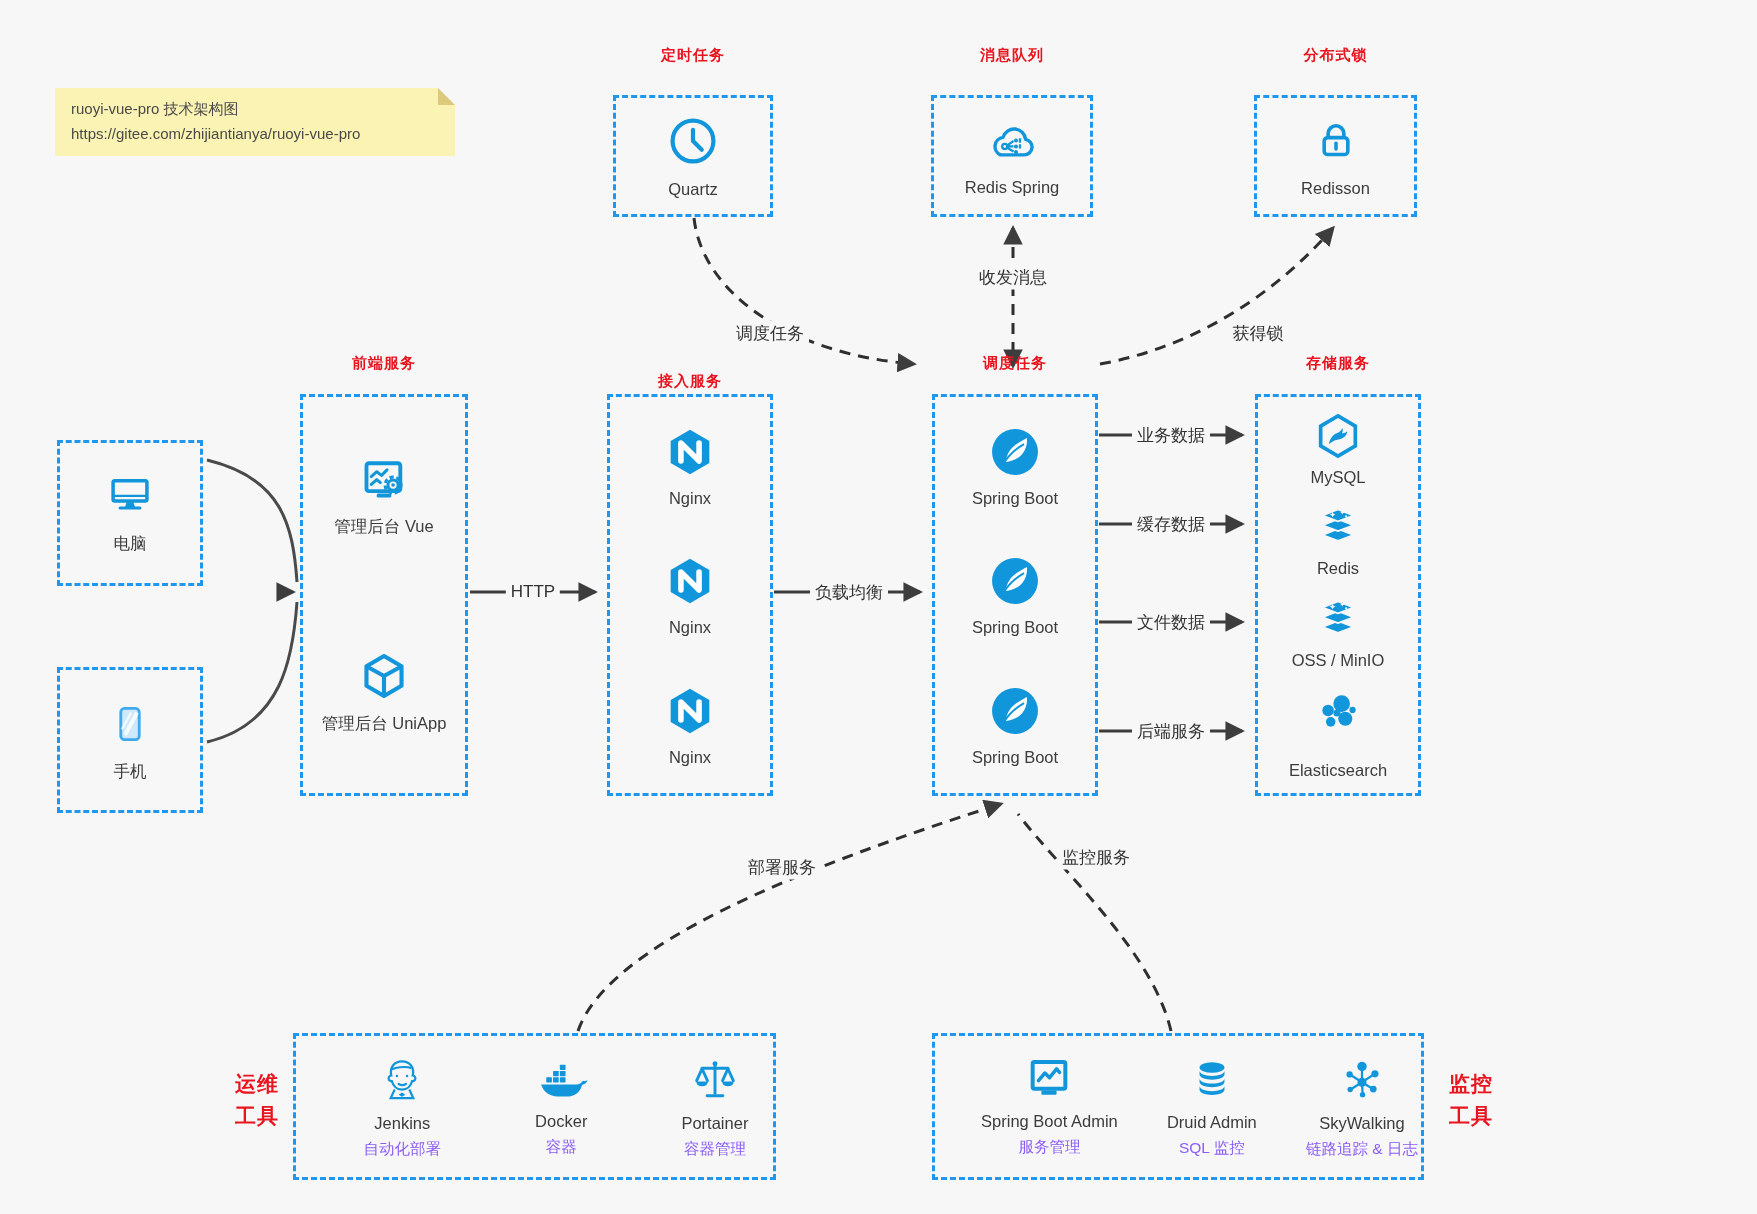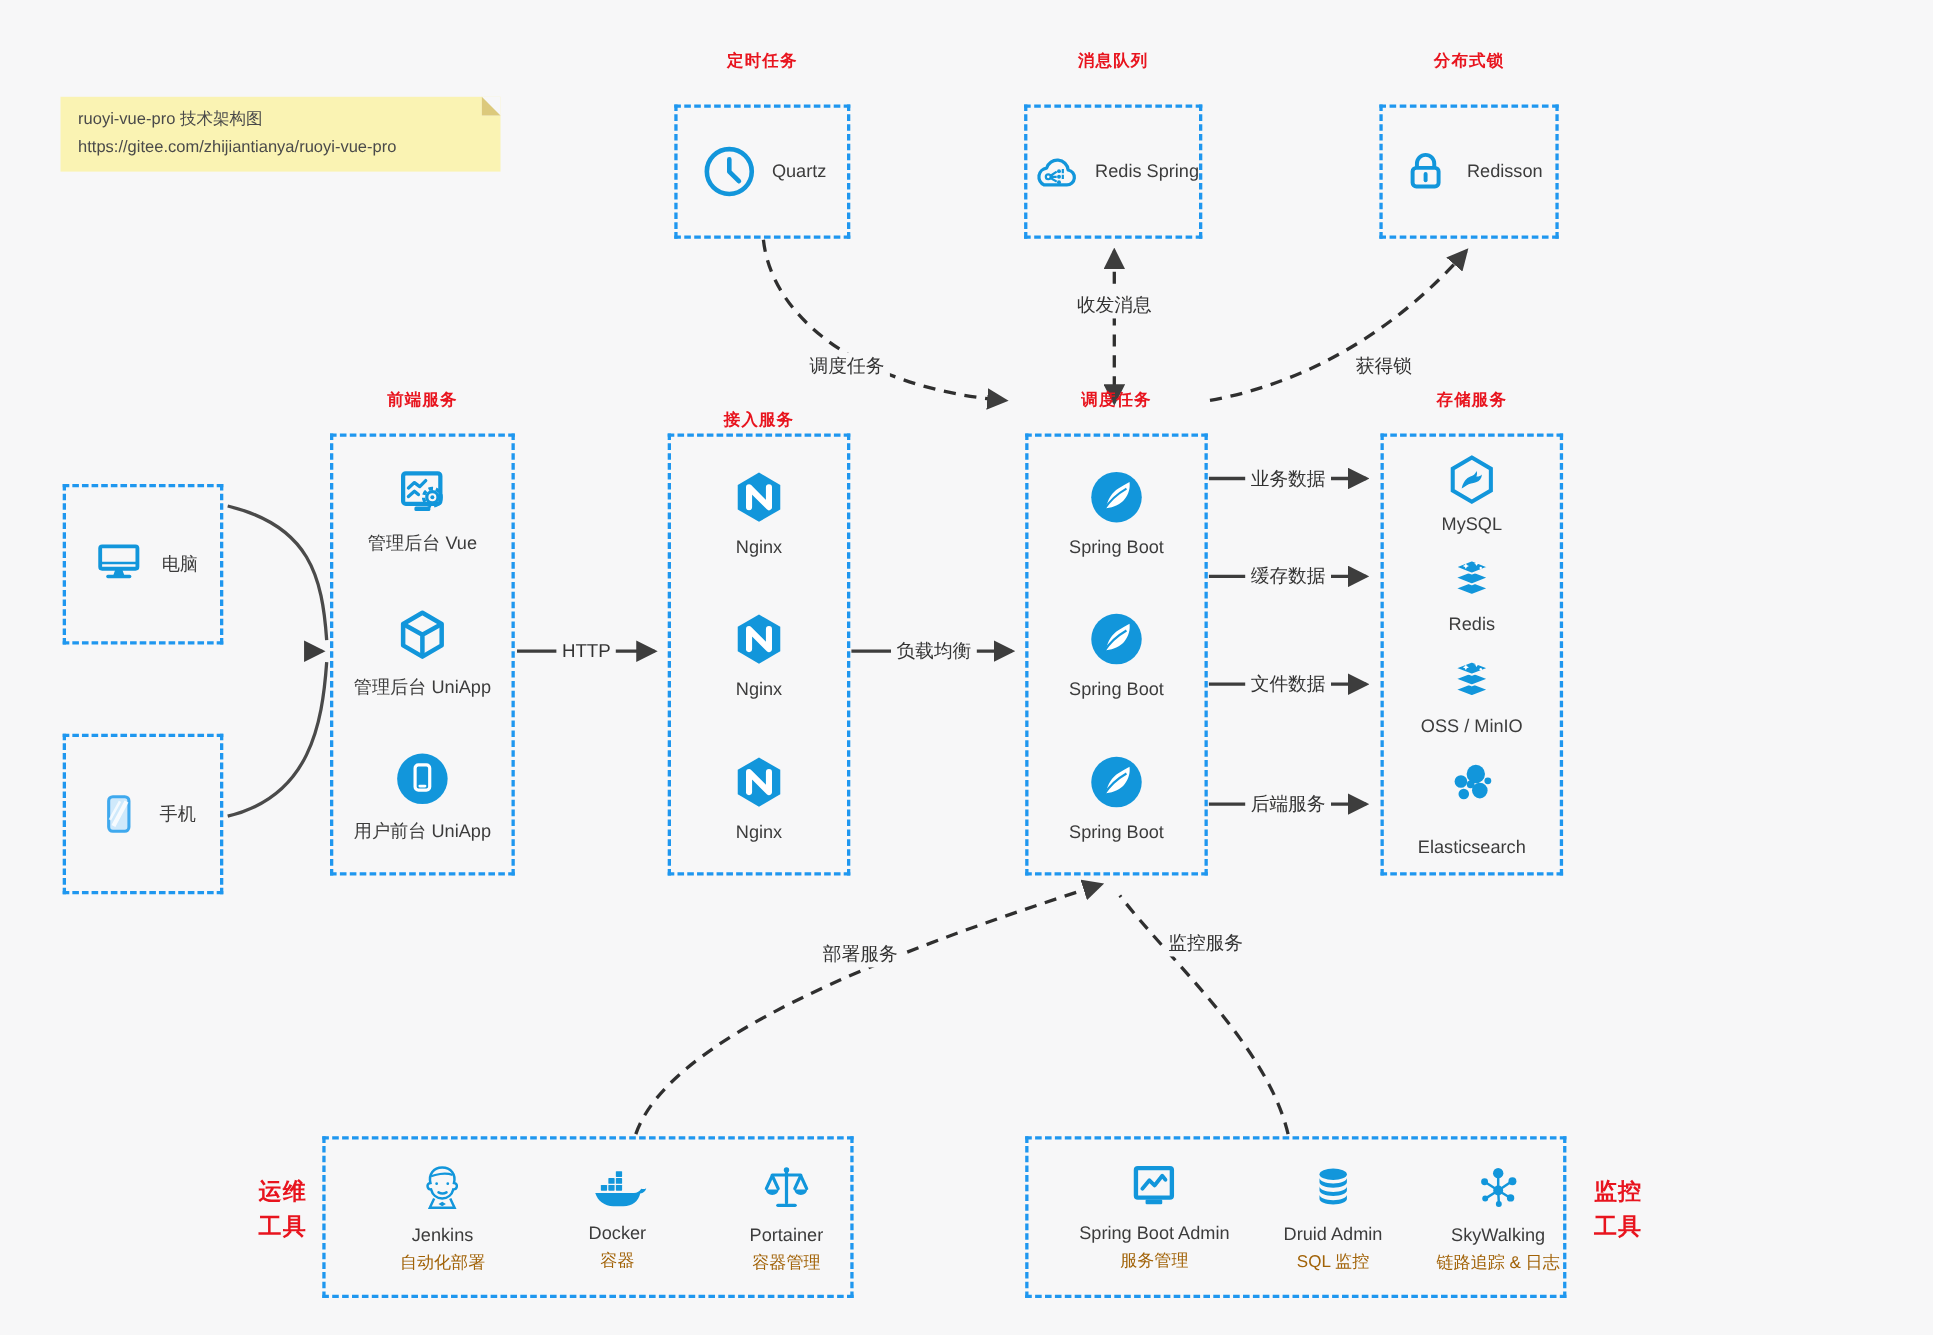--- a/index.html
+++ b/index.html
@@ -1,37 +1,37 @@
 <!DOCTYPE html>
 <html><head>
 <meta charset="utf-8">
 <style>
   html,body{margin:0;padding:0;background:#f7f7f8;}
   .canvas{position:relative;width:1757px;height:1214px;background:#f7f7f8;
           font-family:"Liberation Sans","DejaVu Sans",sans-serif;overflow:hidden;}
   svg.overlay{position:absolute;left:0;top:0;z-index:1;}
   .dash{position:absolute;border:3px dashed #1f97ef;box-sizing:border-box;z-index:2;}
-  .card{display:flex;flex-direction:row;align-items:center;justify-content:center;gap:11px;}
+  .card{display:flex;flex-direction:column;align-items:center;justify-content:center;gap:11px;}
   .lbl{font-size:16.5px;color:#3c3c3c;white-space:nowrap;}
   .col{display:flex;flex-direction:column;justify-content:space-around;align-items:center;padding:4px 0;}
   .item{display:flex;flex-direction:column;align-items:center;gap:8px;}
   .title{position:absolute;z-index:3;font-weight:bold;font-size:15px;color:#e8141e;
          text-align:center;letter-spacing:1px;white-space:nowrap;}
   .side-title{position:absolute;z-index:3;font-weight:bold;font-size:21px;color:#e8141e;
          text-align:center;line-height:1.5;letter-spacing:1px;}
   .edge-label{position:absolute;z-index:3;transform:translate(-50%,-50%);background:#f7f7f8;
          padding:1px 5px;font-size:17px;color:#333;white-space:nowrap;}
   .note{position:absolute;left:55px;top:88px;width:400px;height:68px;background:#faf3b3;z-index:3;
         box-sizing:border-box;padding:9px 0 0 16px;font-size:15px;line-height:1.65;color:#4a4a4a;}
   .note .fold{position:absolute;right:0;top:0;width:0;height:0;
         border-top:17px solid #f7f7f8;border-left:17px solid #dcc97c;}
   .bottom-box{display:flex;flex-direction:row;justify-content:space-around;align-items:center;}
   .tool{display:flex;flex-direction:column;align-items:center;gap:5px;text-align:center;margin-left:43px;}
   .tool .name{font-size:16.5px;color:#3c3c3c;line-height:1.35;white-space:nowrap;}
-  .tool .desc{font-size:15.5px;color:#a16207;line-height:1.35;white-space:nowrap;}
+  .tool .desc{font-size:15.5px;color:#8b5cf6;line-height:1.35;white-space:nowrap;}
   .ic{display:block;}
 </style>
 </head>
 <body>
 
 <div class="canvas">
 
   <svg class="overlay" width="1757" height="1214" viewBox="0 0 1757 1214">
     <defs>
       <marker id="ah" viewBox="0 0 10 10" refX="8.5" refY="5" markerWidth="6.5" markerHeight="6.5" orient="auto-start-reverse">
@@ -143,28 +143,20 @@
     </div>
     <div class="item">
       <svg class="ic" width="58" height="58" viewBox="0 0 48 48">
         <g fill="none" stroke="#1296db" stroke-width="3.4" stroke-linejoin="round" stroke-linecap="round">
           <path d="M24 7.5L38.5 16v16L24 40.5 9.5 32V16z"></path>
           <path d="M24 24v14M24 24L10.5 16.5M24 24l13.5-7.5"></path>
         </g>
       </svg>
       <div class="lbl">管理后台 UniApp</div>
     </div>
-    <div class="item">
-      <svg class="ic" width="58" height="58" viewBox="0 0 48 48">
-        <circle cx="24" cy="24" r="19" fill="#1296db"></circle>
-        <rect x="18.5" y="13.5" width="11" height="19" rx="2.5" fill="none" stroke="#fff" stroke-width="2.4"></rect>
-        <path d="M22 29.5h4" stroke="#fff" stroke-width="2" stroke-linecap="round"></path>
-      </svg>
-      <div class="lbl">用户前台 UniApp</div>
-    </div>
   </div>
 
   <div class="dash col" style="left:607px;top:394px;width:166px;height:402px">
     <div class="item">
       <svg class="ic" width="58" height="58" viewBox="0 0 48 48">
         <path d="M24 5.5L40 14.8v18.4L24 42.5 8 33.2V14.8z" fill="#1296db"></path>
         <path d="M16.5 31.5v-15l15 15v-15" fill="none" stroke="#fff" stroke-width="4.6" stroke-linecap="round" stroke-linejoin="round"></path>
       </svg>
       <div class="lbl">Nginx</div>
     </div>

